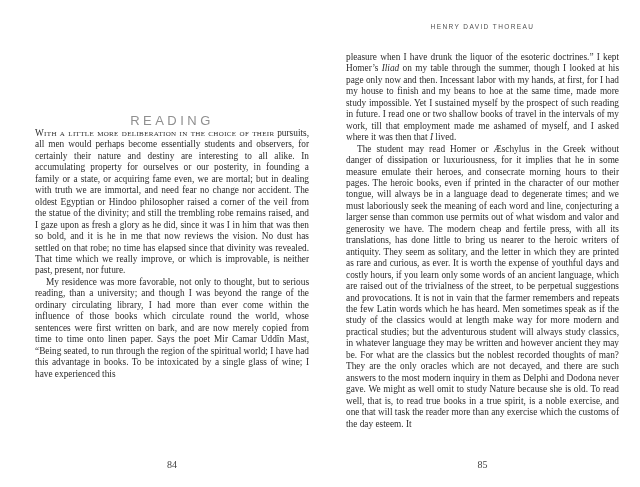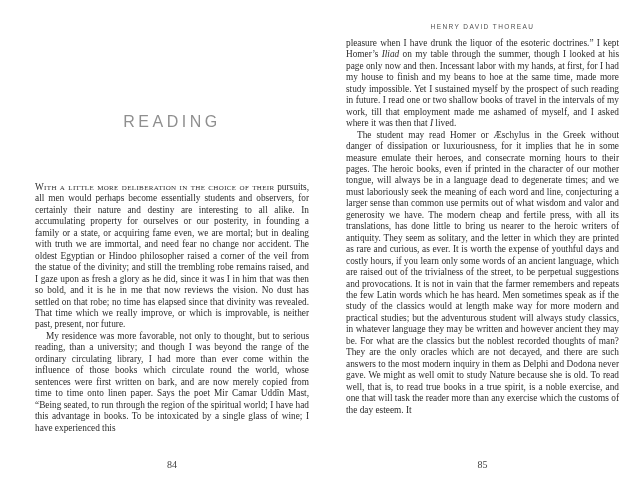--- a/index.html
+++ b/index.html
@@ -16,41 +16,41 @@
     top: 0;
     height: 100%;
   }
   .page-left  { left: 35px;  width: 274px; }
   .page-right { left: 346px; width: 273px; }
 
   .chapter-title {
     margin-top: 113px;
     text-align: center;
     font-family: "Liberation Sans", sans-serif;
-    font-size: 16px;
+    font-size: 13px;
     font-weight: 400;
     letter-spacing: 3.5px;
     color: #8f8f8f;
   }
   .running-header {
     margin-top: 23px;
     text-align: center;
     font-family: "Liberation Sans", sans-serif;
     font-size: 6.5px;
     letter-spacing: 1.4px;
     color: #4f4f4f;
   }
   .body-text {
     color: #2b2b2b;
     font-size: 9.3px;
     line-height: 11.45px;
     text-align: justify;
   }
-  .page-left  .body-text { margin-top: 51px; }
-  .page-right .body-text { margin-top: 8px; }
+  .page-left  .body-text { }
+  .page-right .body-text { margin-top: 22px; }
   .body-text p.para {
     margin: 0;
     text-align: justify;
   }
   .body-text p.para.indent { text-indent: 11px; }
   .body-text span.smallcaps {
     font-variant: small-caps;
     letter-spacing: 0.35px;
   }
   .body-text span.italic { font-style: italic; }

